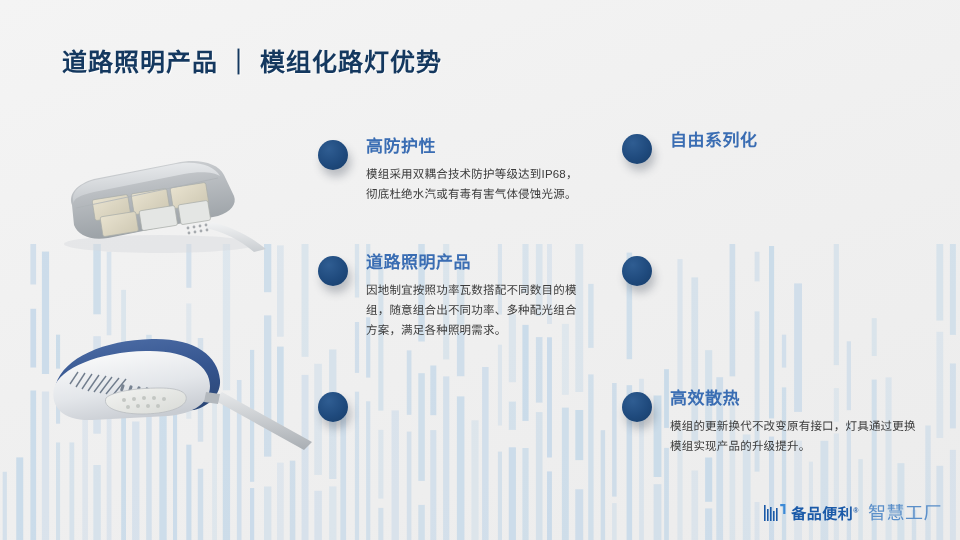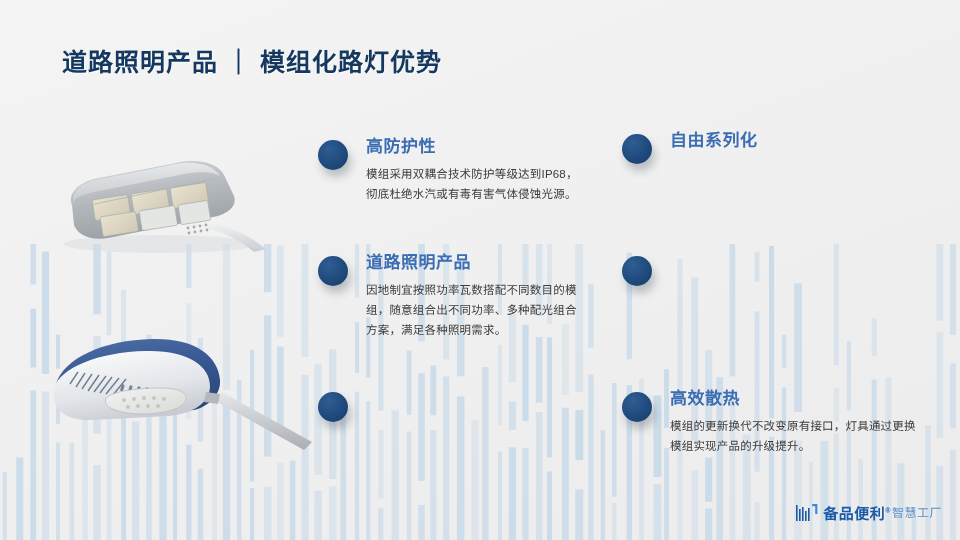--- a/index.html
+++ b/index.html
@@ -119,25 +119,25 @@
     color: #1b5aa8;
     letter-spacing: 0.5px;
     line-height: 17px;
   }
   #logo-sup {
     font-size: 7px;
     color: #1b5aa8;
     vertical-align: super;
   }
   #logo-sub {
-    font-size: 12px;
+    font-size: 18px;
     color: #5b8fc9;
     letter-spacing: 0.5px;
     line-height: 17px;
-    margin-left: 1px;
+    margin-left: 9px;
   }
 </style>
 </head>
 <body>
 
 <div id="slide">
 
   <svg id="bars" viewBox="0 0 960 300" preserveAspectRatio="none" aria-hidden="true">
       <rect x="2.7" y="231.8" width="4.2" height="68.2" fill="#c3d7e8" opacity="0.62"></rect>
       <rect x="16.3" y="217.4" width="6.9" height="82.6" fill="#c3d7e8" opacity="0.83"></rect>

